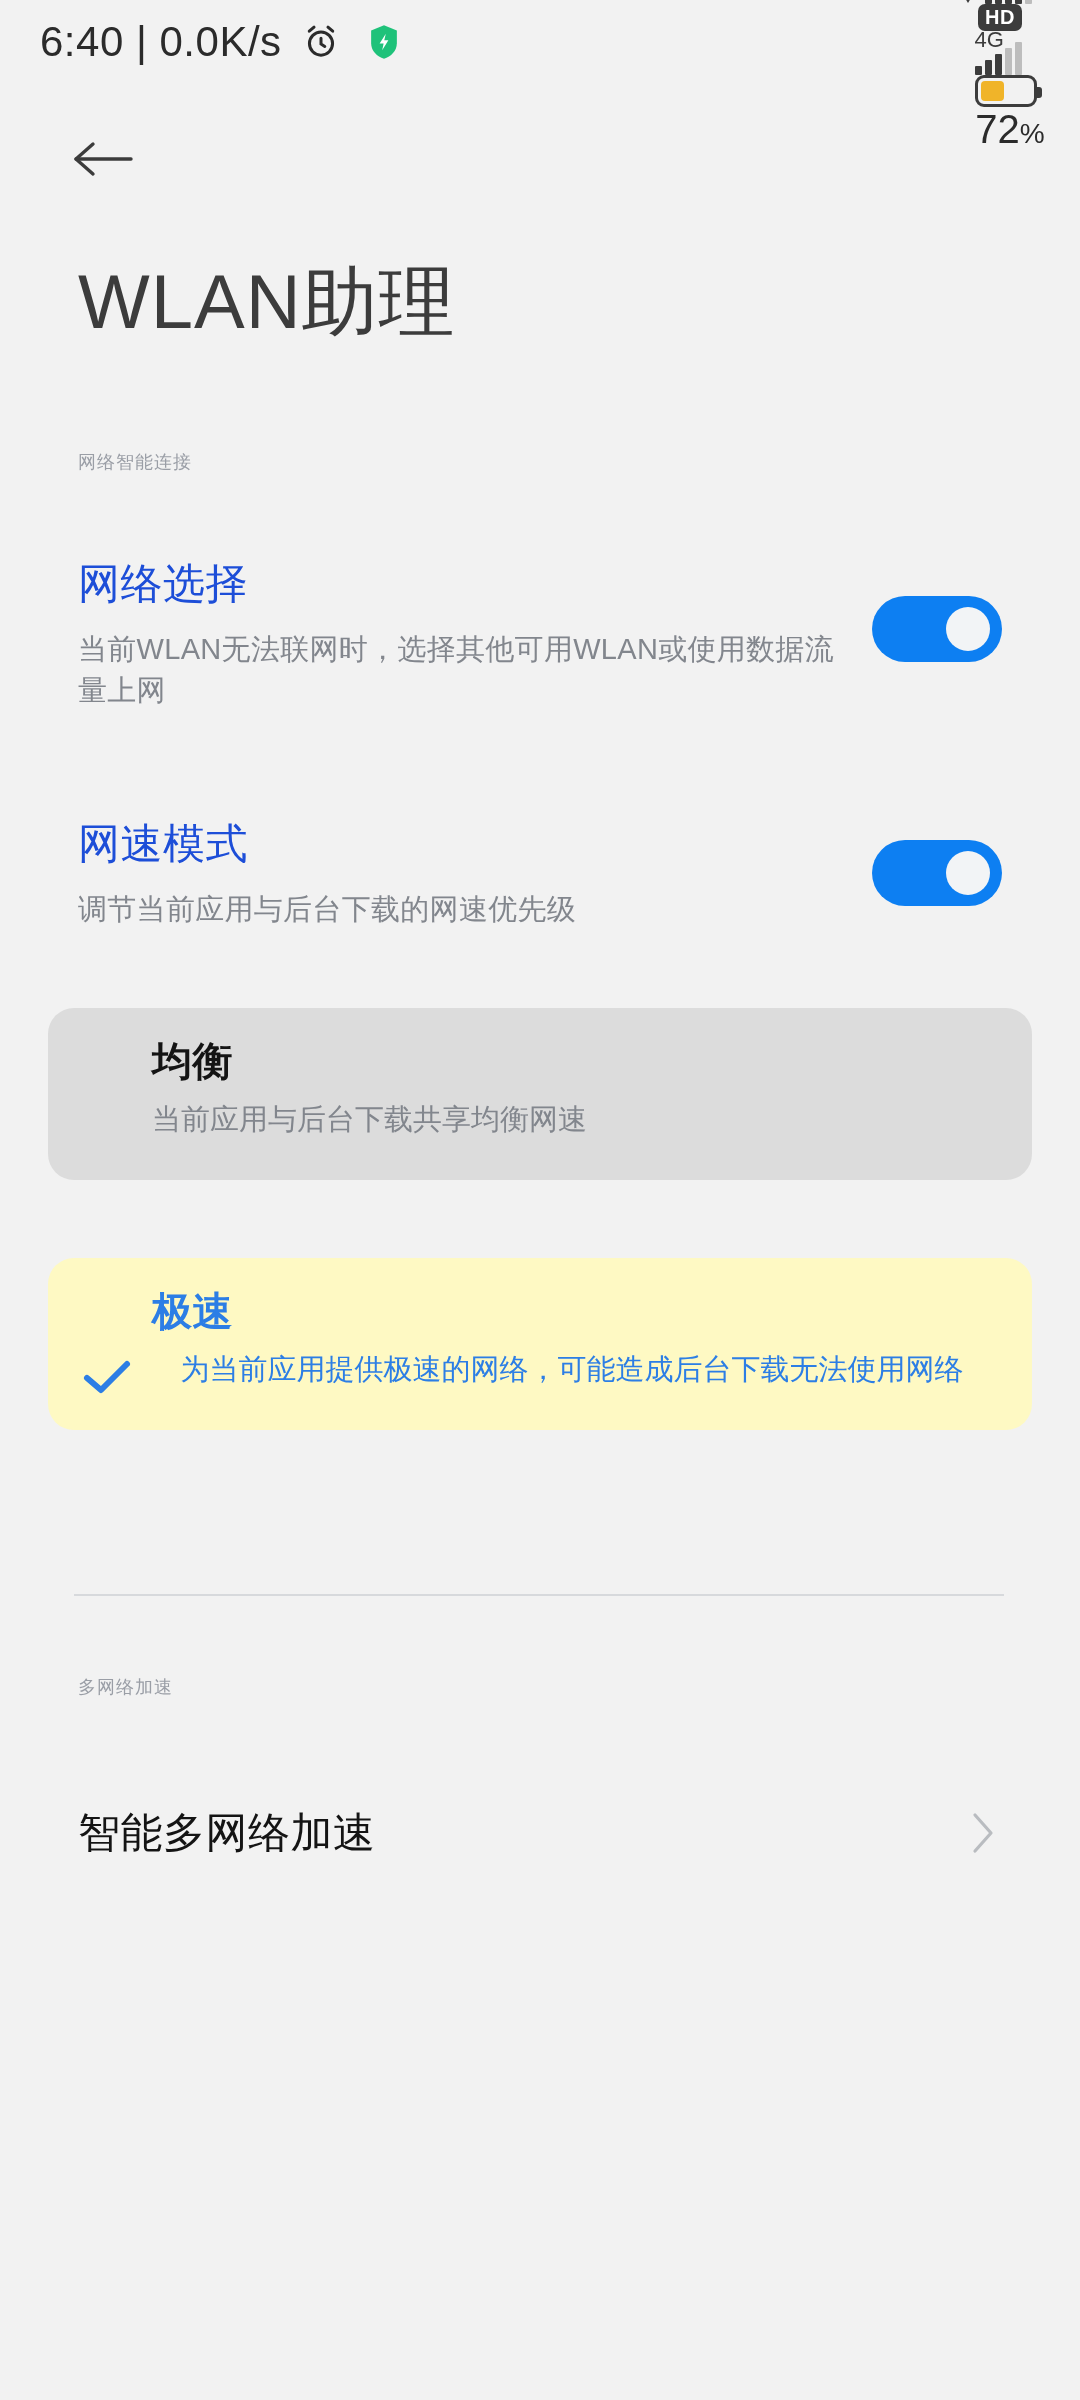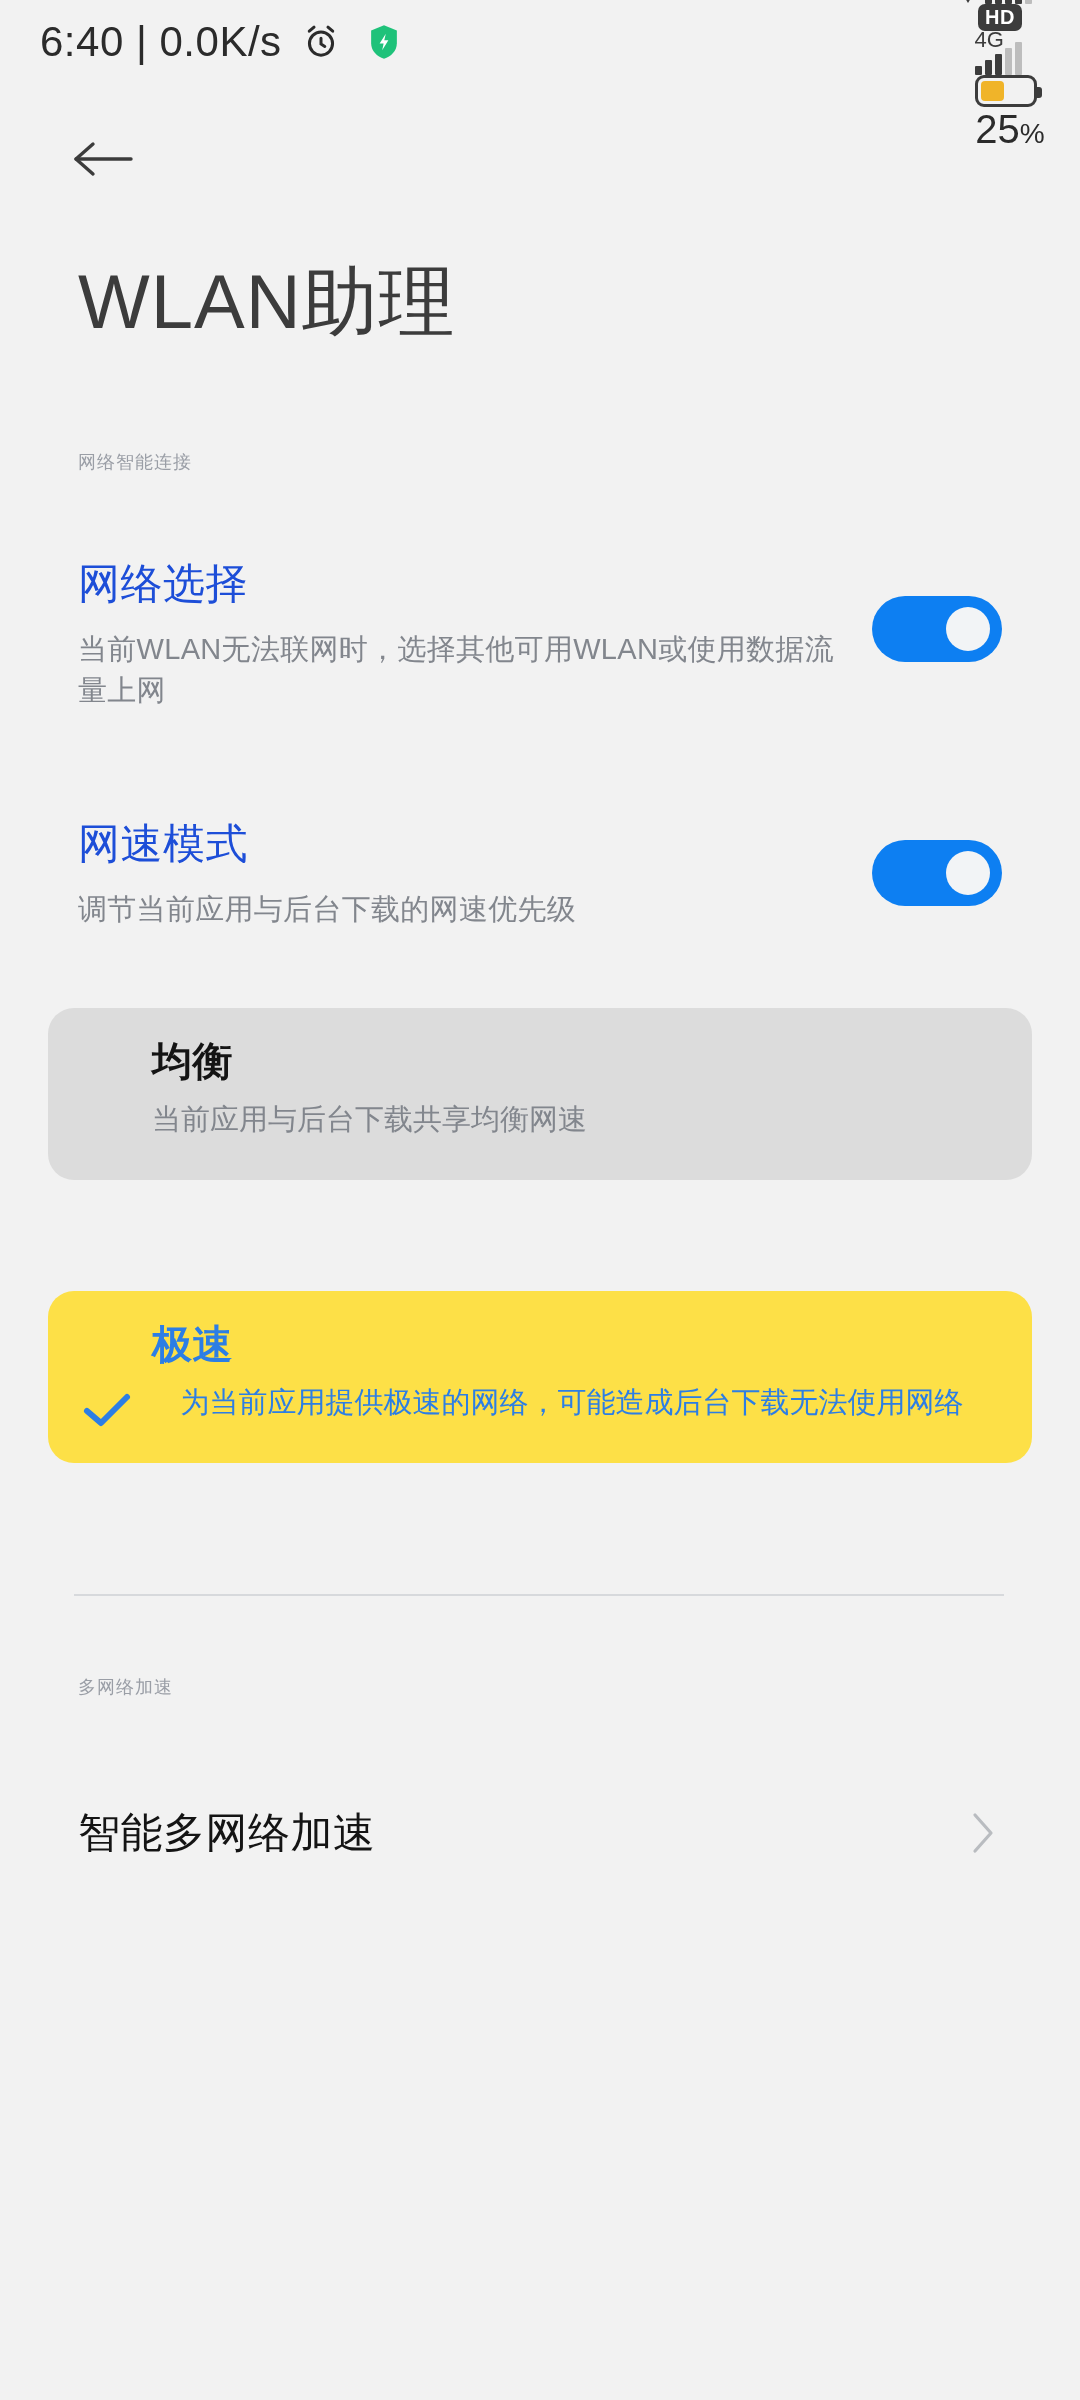--- a/index.html
+++ b/index.html
@@ -90,21 +90,21 @@
     position:absolute; top:11px; right:12px; width:44px;height:44px;
     border-radius:50%; background:#f2f4f6;
   }
 
   
   .opt-card{
     position:absolute; left:48px; width:984px; border-radius:26px;
     padding:0;
   }
   .opt-card.plain{ background:#dcdcdc; }
-  .opt-card.sel{ background:#fde047;margin-top:33px; }
+  .opt-card.sel{ background:#fef9c3; }
   .opt-inner{ padding:26px 40px 40px 104px; position:relative; }
   .opt-title{ font-size:40px; font-weight:600; color:#141414; letter-spacing:0.5px; }
   .opt-card.sel .opt-title{ color:#2c7ee5; font-weight:700; }
   .opt-desc{ font-size:29px; color:#82868d; margin-top:10px; line-height:1.42; }
   .opt-card.sel .opt-desc{ color:#2c7ee5;text-align:center; }
   .check{ position:absolute; left:34px; top:100px; width:50px; height:40px; }
 
   
   .divider{
     position:absolute; left:74px; width:930px; height:2px; background:#d7d9dc;
@@ -166,21 +166,21 @@
           <i class="b2"></i>
           <i class="b3"></i>
           <i class="b4 g"></i>
           <i class="b5 g"></i>
       </span>
     </span>
 
     <span class="batt">
       <span class="fill" id="battfill" style="width:45%"></span>
     </span>
-    <span class="batt-pct"><span>25</span><span class="pct">%</span></span>
+    <span class="batt-pct"><span>72</span><span class="pct">%</span></span>
   </div>
 </div>
 
 <div class="backbtn">
   <span>
     <svg width="62" height="42" viewBox="0 0 62 42" fill="none" stroke="#3c3c3c" stroke-width="3.4" stroke-linecap="round" stroke-linejoin="round">
       <path d="M59 21H4"></path>
         <path d="M21 6 4 21l17 15"></path>
     </svg>
   </span>

